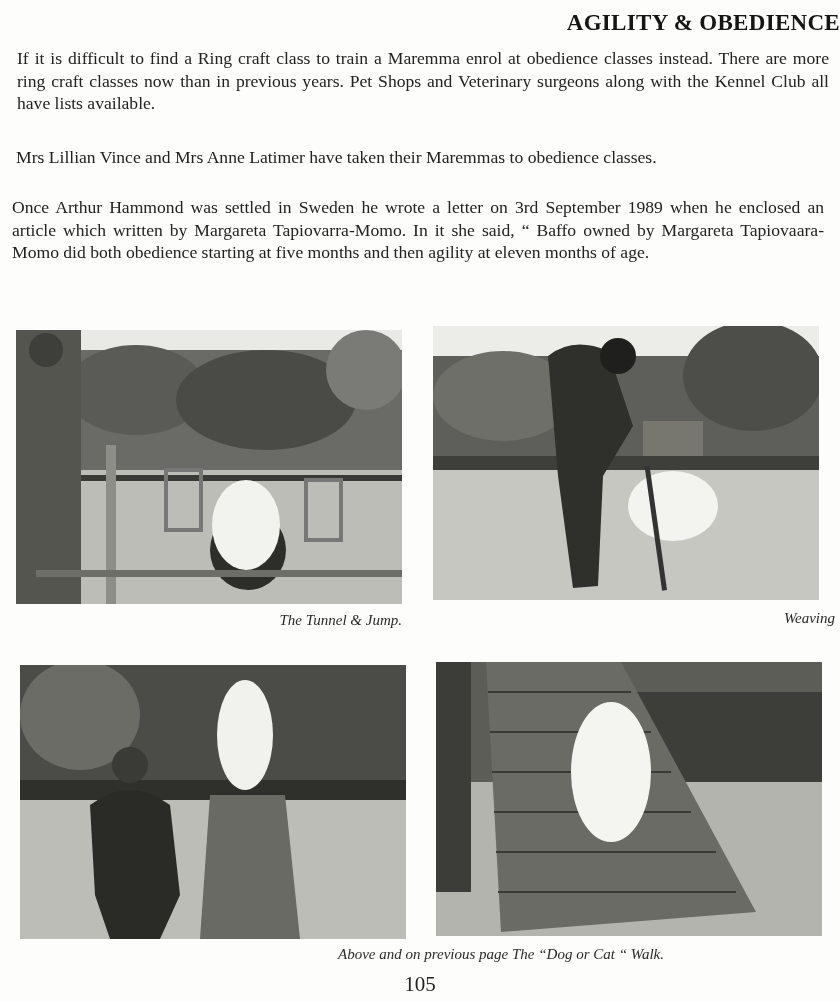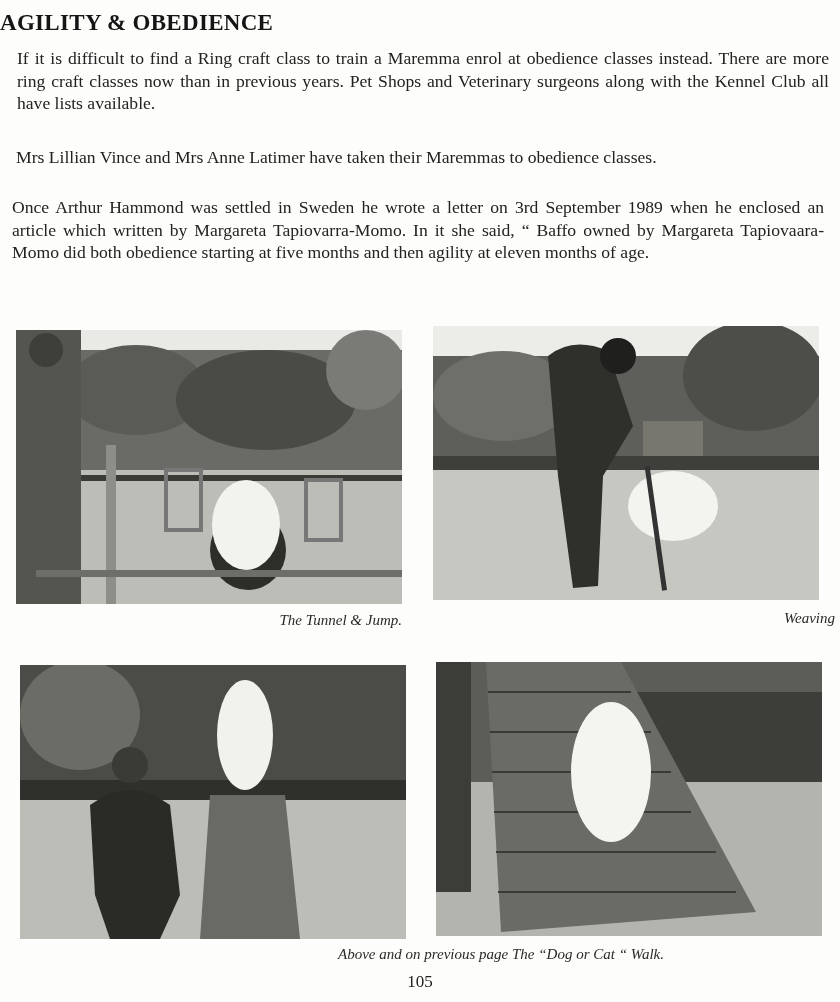--- a/index.html
+++ b/index.html
@@ -2,41 +2,41 @@
 <html><head>
 <meta charset="utf-8">
 <style>
   html, body { margin:0; padding:0; }
   body {
     width:840px; height:1002px; position:relative; overflow:hidden;
     background:#fdfdfb; color:#1e1e1e;
     font-family:"Liberation Serif", "DejaVu Serif", serif;
   }
   .title {
-    position:absolute; top:10px; left:0; width:840px; text-align:left;
+    position:absolute; top:10px; left:0; width:840px; text-align:right;
     font-size:23px; font-weight:bold; letter-spacing:0.3px; color:#151515;
   }
   .para {
     position:absolute; left:12px; width:812px;
     font-size:17.6px; line-height:22.5px; text-align:justify; color:#222;
   }
   .p1 { top:42px; }
   .p2 { top:142px; }
   .p3 { top:196px; }
   .photo {
     position:absolute; overflow:hidden; background:#8a8a86;
   }
   .photo svg { display:block; width:100%; height:100%; }
   .caption {
     position:absolute; font-style:italic; font-size:15px; color:#2a2a2a;
     text-align:right;
   }
   .pagenum {
     position:absolute; top:972px; left:0; width:840px; text-align:center;
-    font-size:17px; color:#222;
+    font-size:21px; color:#222;
   }
 </style>
 </head>
 <body>
 
 <div class="title">AGILITY &amp; OBEDIENCE</div>
 
 <p class="para p1" style="margin:5px">If it is difficult to find a Ring craft class to train a Maremma enrol at obedience classes instead. There are more ring craft classes now than in previous years. Pet Shops and Veterinary surgeons along with the Kennel Club all have lists available.</p>
 <p class="para p2" style="margin:4px">Mrs Lillian Vince and Mrs Anne Latimer have taken their Maremmas to obedience classes.</p>
 <p class="para p3" style="margin:0">Once Arthur Hammond was settled in Sweden he wrote a letter on 3rd September 1989 when he enclosed an article which written by Margareta Tapiovarra-Momo. In it she said, “  Baffo owned by Margareta Tapiovaara-Momo did both obedience starting at five months and then agility at eleven months of age.</p>

